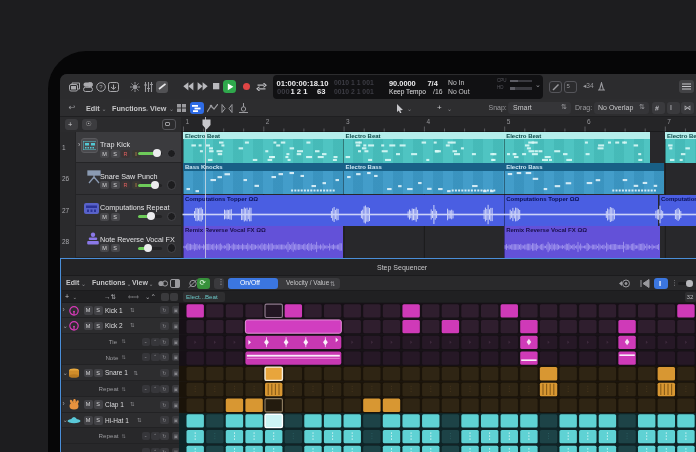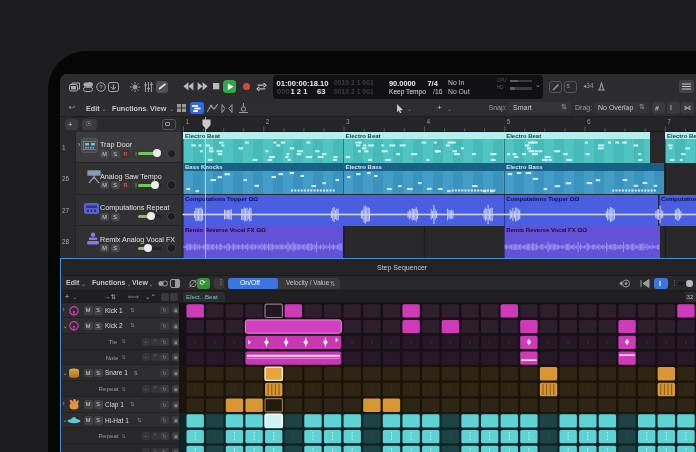--- a/index.html
+++ b/index.html
@@ -231,33 +231,33 @@
           <line x1="163.1" y1="0" x2="163.1" y2="126.32"></line>
           <line x1="243.4" y1="0" x2="243.4" y2="126.32"></line>
           <line x1="323.7" y1="0" x2="323.7" y2="126.32"></line>
           <line x1="404.0" y1="0" x2="404.0" y2="126.32"></line>
           <line x1="484.3" y1="0" x2="484.3" y2="126.32"></line>
         </g>
       </svg>
 <div style="position:absolute;left:0;top:57.5px;width:121px;height:31.58px;background:#3b3b3e;border-bottom:1px solid #242426;"></div>
 <div style="position:absolute;left:0;top:57.5px;width:16px;height:31.58px;background:#2a2a2c;border-right:1px solid #242426;"></div>
 <div style="position:absolute;left:2px;top:69.5px;font-size:6.5px;color:#a8a8ac;font-weight:normal;white-space:nowrap;">1</div>
-<div style="position:absolute;left:40px;top:66.0px;font-size:7.2px;color:#e2e2e4;font-weight:normal;white-space:nowrap;">Trap Door</div>
+<div style="position:absolute;left:40px;top:66.0px;font-size:7.2px;color:#e2e2e4;font-weight:normal;white-space:nowrap;">Trap Kick</div>
 <div style="position:absolute;left:40px;top:75.5px;width:9px;height:8px;background:#47474b;border-radius:2px;text-align:center;font-size:5.5px;color:#d8d8da;line-height:8px;">M</div>
 <div style="position:absolute;left:50.5px;top:75.5px;width:9px;height:8px;background:#47474b;border-radius:2px;text-align:center;font-size:5.5px;color:#d8d8da;line-height:8px;">S</div>
 <div style="position:absolute;left:61px;top:75.5px;width:9px;height:8px;background:#3a3434;border-radius:2px;text-align:center;font-size:5.5px;color:#e06060;line-height:8px;">R</div>
 <div style="position:absolute;left:71.5px;top:75.5px;width:9px;height:8px;background:#3a3834;border-radius:2px;text-align:center;font-size:5.5px;color:#e0a050;line-height:8px;">I</div>
 <div style="position:absolute;left:78px;top:78.0px;width:24px;height:3px;background:#232325;border-radius:2px;"></div>
 <div style="position:absolute;left:78px;top:78.0px;width:17px;height:3px;background:#6ecb5a;border-radius:2px;"></div>
 <div style="position:absolute;left:93px;top:75.0px;width:8px;height:8px;background:#ececee;border-radius:50%;"></div>
 <div style="position:absolute;left:106.5px;top:74.5px;width:9.5px;height:9.5px;background:#1d1d1f;border-radius:50%;border:1px solid #454549;"></div>
 <div style="position:absolute;left:0;top:89.07999999999998px;width:121px;height:31.58px;background:#313134;border-bottom:1px solid #242426;"></div>
 <div style="position:absolute;left:0;top:89.07999999999998px;width:16px;height:31.58px;background:#2a2a2c;border-right:1px solid #242426;"></div>
 <div style="position:absolute;left:2px;top:101.07999999999998px;font-size:6.5px;color:#a8a8ac;font-weight:normal;white-space:nowrap;">26</div>
-<div style="position:absolute;left:40px;top:97.57999999999998px;font-size:7.2px;color:#e2e2e4;font-weight:normal;white-space:nowrap;">Analog Saw Tempo</div>
+<div style="position:absolute;left:40px;top:97.57999999999998px;font-size:7.2px;color:#e2e2e4;font-weight:normal;white-space:nowrap;">Snare Saw Punch</div>
 <div style="position:absolute;left:40px;top:107.07999999999998px;width:9px;height:8px;background:#47474b;border-radius:2px;text-align:center;font-size:5.5px;color:#d8d8da;line-height:8px;">M</div>
 <div style="position:absolute;left:50.5px;top:107.07999999999998px;width:9px;height:8px;background:#47474b;border-radius:2px;text-align:center;font-size:5.5px;color:#d8d8da;line-height:8px;">S</div>
 <div style="position:absolute;left:61px;top:107.07999999999998px;width:9px;height:8px;background:#3a3434;border-radius:2px;text-align:center;font-size:5.5px;color:#e06060;line-height:8px;">R</div>
 <div style="position:absolute;left:71.5px;top:107.07999999999998px;width:9px;height:8px;background:#3a3834;border-radius:2px;text-align:center;font-size:5.5px;color:#e0a050;line-height:8px;">I</div>
 <div style="position:absolute;left:78px;top:109.57999999999998px;width:24px;height:3px;background:#232325;border-radius:2px;"></div>
 <div style="position:absolute;left:78px;top:109.57999999999998px;width:15px;height:3px;background:#6ecb5a;border-radius:2px;"></div>
 <div style="position:absolute;left:91px;top:106.57999999999998px;width:8px;height:8px;background:#ececee;border-radius:50%;"></div>
 <div style="position:absolute;left:106.5px;top:106.07999999999998px;width:9.5px;height:9.5px;background:#1d1d1f;border-radius:50%;border:1px solid #454549;"></div>
 <div style="position:absolute;left:0;top:120.66px;width:121px;height:31.58px;background:#313134;border-bottom:1px solid #242426;"></div>
 <div style="position:absolute;left:0;top:120.66px;width:16px;height:31.58px;background:#2a2a2c;border-right:1px solid #242426;"></div>
@@ -265,21 +265,21 @@
 <div style="position:absolute;left:40px;top:129.16px;font-size:7.2px;color:#e2e2e4;font-weight:normal;white-space:nowrap;">Computations Repeat</div>
 <div style="position:absolute;left:40px;top:138.66px;width:9px;height:8px;background:#47474b;border-radius:2px;text-align:center;font-size:5.5px;color:#d8d8da;line-height:8px;">M</div>
 <div style="position:absolute;left:50.5px;top:138.66px;width:9px;height:8px;background:#47474b;border-radius:2px;text-align:center;font-size:5.5px;color:#d8d8da;line-height:8px;">S</div>
 <div style="position:absolute;left:78px;top:141.16px;width:24px;height:3px;background:#232325;border-radius:2px;"></div>
 <div style="position:absolute;left:78px;top:141.16px;width:11px;height:3px;background:#6ecb5a;border-radius:2px;"></div>
 <div style="position:absolute;left:87px;top:138.16px;width:8px;height:8px;background:#ececee;border-radius:50%;"></div>
 <div style="position:absolute;left:106.5px;top:137.66px;width:9.5px;height:9.5px;background:#1d1d1f;border-radius:50%;border:1px solid #454549;"></div>
 <div style="position:absolute;left:0;top:152.24px;width:121px;height:31.58px;background:#313134;border-bottom:1px solid #242426;"></div>
 <div style="position:absolute;left:0;top:152.24px;width:16px;height:31.58px;background:#2a2a2c;border-right:1px solid #242426;"></div>
 <div style="position:absolute;left:2px;top:164.24px;font-size:6.5px;color:#a8a8ac;font-weight:normal;white-space:nowrap;">28</div>
-<div style="position:absolute;left:40px;top:160.74px;font-size:7.2px;color:#e2e2e4;font-weight:normal;white-space:nowrap;">Remix Analog Vocal FX</div>
+<div style="position:absolute;left:40px;top:160.74px;font-size:7.2px;color:#e2e2e4;font-weight:normal;white-space:nowrap;">Note Reverse Vocal FX</div>
 <div style="position:absolute;left:40px;top:170.24px;width:9px;height:8px;background:#47474b;border-radius:2px;text-align:center;font-size:5.5px;color:#d8d8da;line-height:8px;">M</div>
 <div style="position:absolute;left:50.5px;top:170.24px;width:9px;height:8px;background:#47474b;border-radius:2px;text-align:center;font-size:5.5px;color:#d8d8da;line-height:8px;">S</div>
 <div style="position:absolute;left:78px;top:172.74px;width:24px;height:3px;background:#232325;border-radius:2px;"></div>
 <div style="position:absolute;left:78px;top:172.74px;width:8px;height:3px;background:#6ecb5a;border-radius:2px;"></div>
 <div style="position:absolute;left:84px;top:169.74px;width:8px;height:8px;background:#ececee;border-radius:50%;"></div>
 <div style="position:absolute;left:106.5px;top:169.24px;width:9.5px;height:9.5px;background:#1d1d1f;border-radius:50%;border:1px solid #454549;"></div>
 <div style="position:absolute;left:18px;top:67.0px;font-size:7px;color:#b8b8bc;font-weight:normal;white-space:nowrap;">›</div>
 <div style="position:absolute;left:21px;top:64.0px;width:17px;height:15px;background:#4a4a4e;border-radius:3px;border:1px solid #5a5a5e;"></div>
 <svg class="abs" style="left:23px;top:67.0px" width="13" height="9">
         <g fill="#52c8d4">

